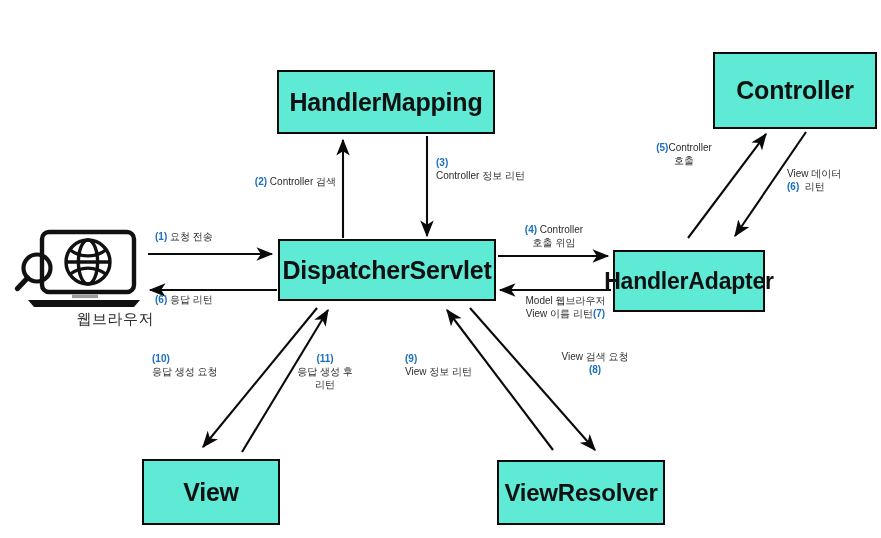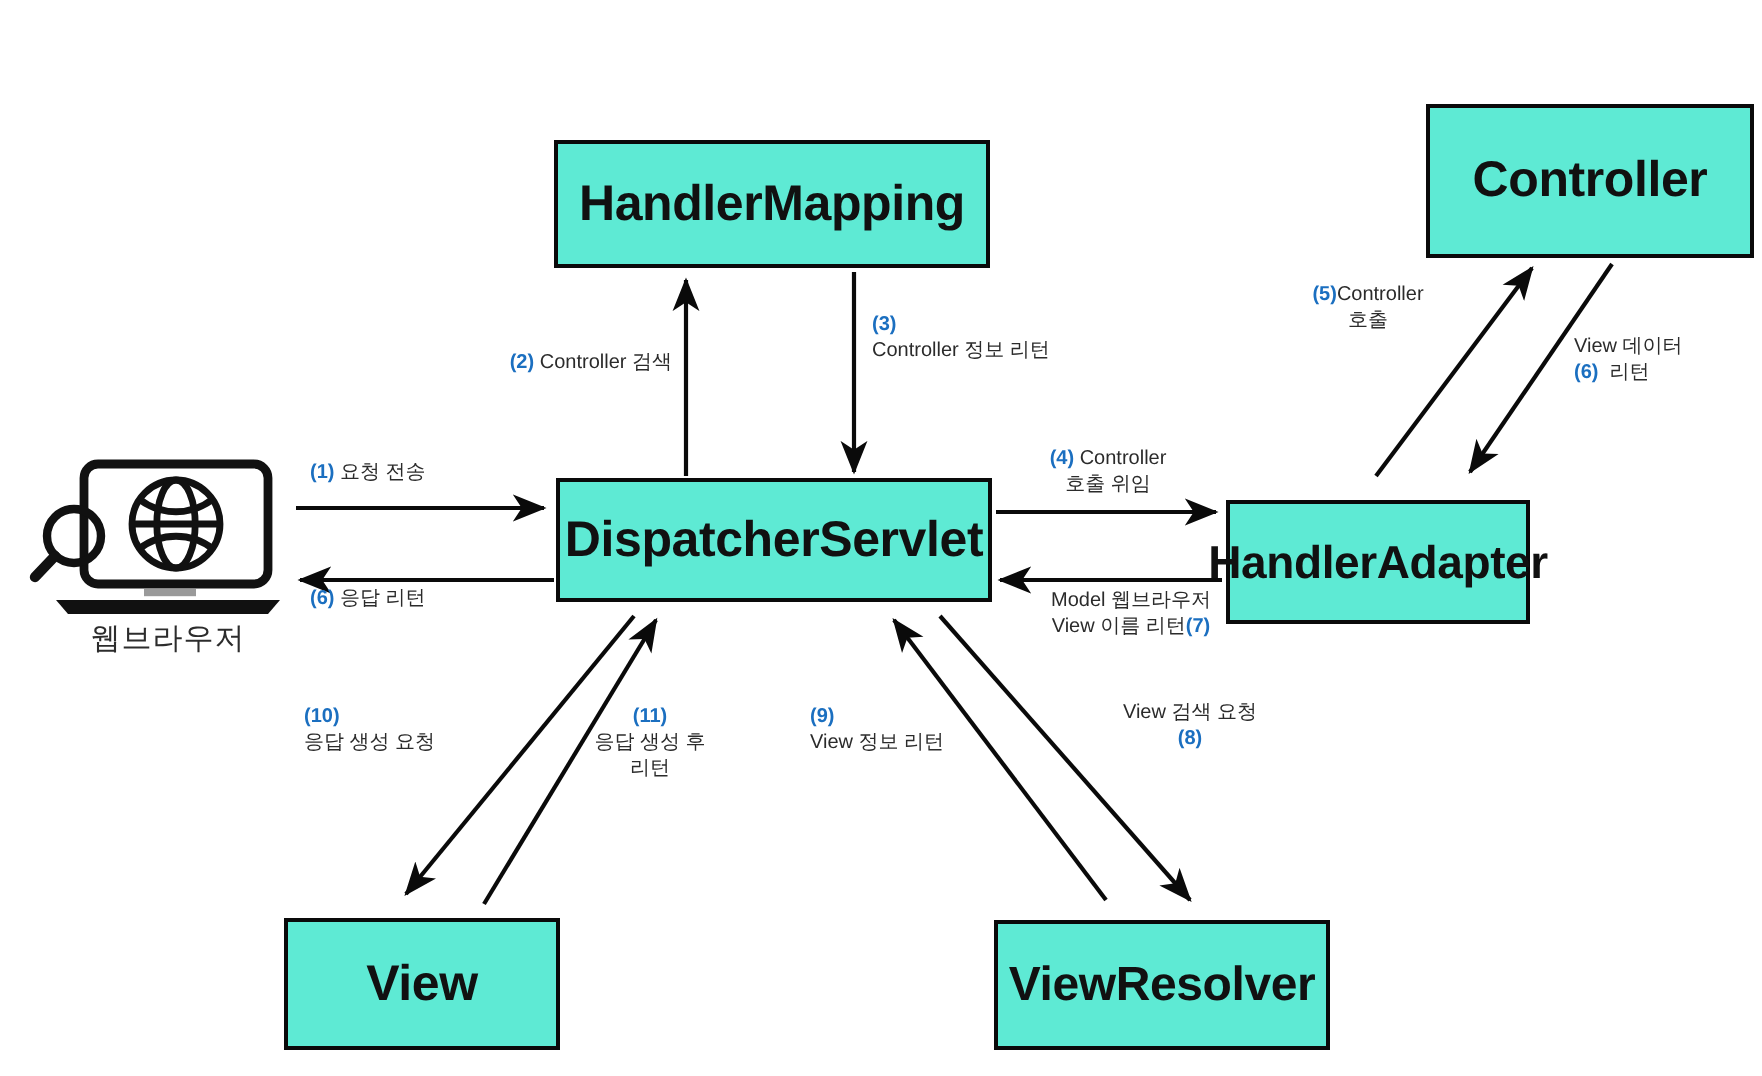--- a/index.html
+++ b/index.html
@@ -53,21 +53,21 @@
     left: 14px;
     top: 228px;
     width: 140px;
     height: 86px;
   }
   .browser-caption {
     position: absolute;
     left: 14px;
     top: 310px;
     width: 140px;
-    text-align: center;
+    text-align: right;
     font-size: 15px;
     color: #2c2c2c;
     letter-spacing: 0.5px;
   }
 
   
   .lbl {
     position: absolute;
     font-size: 10px;
     color: #2b2b2b;

